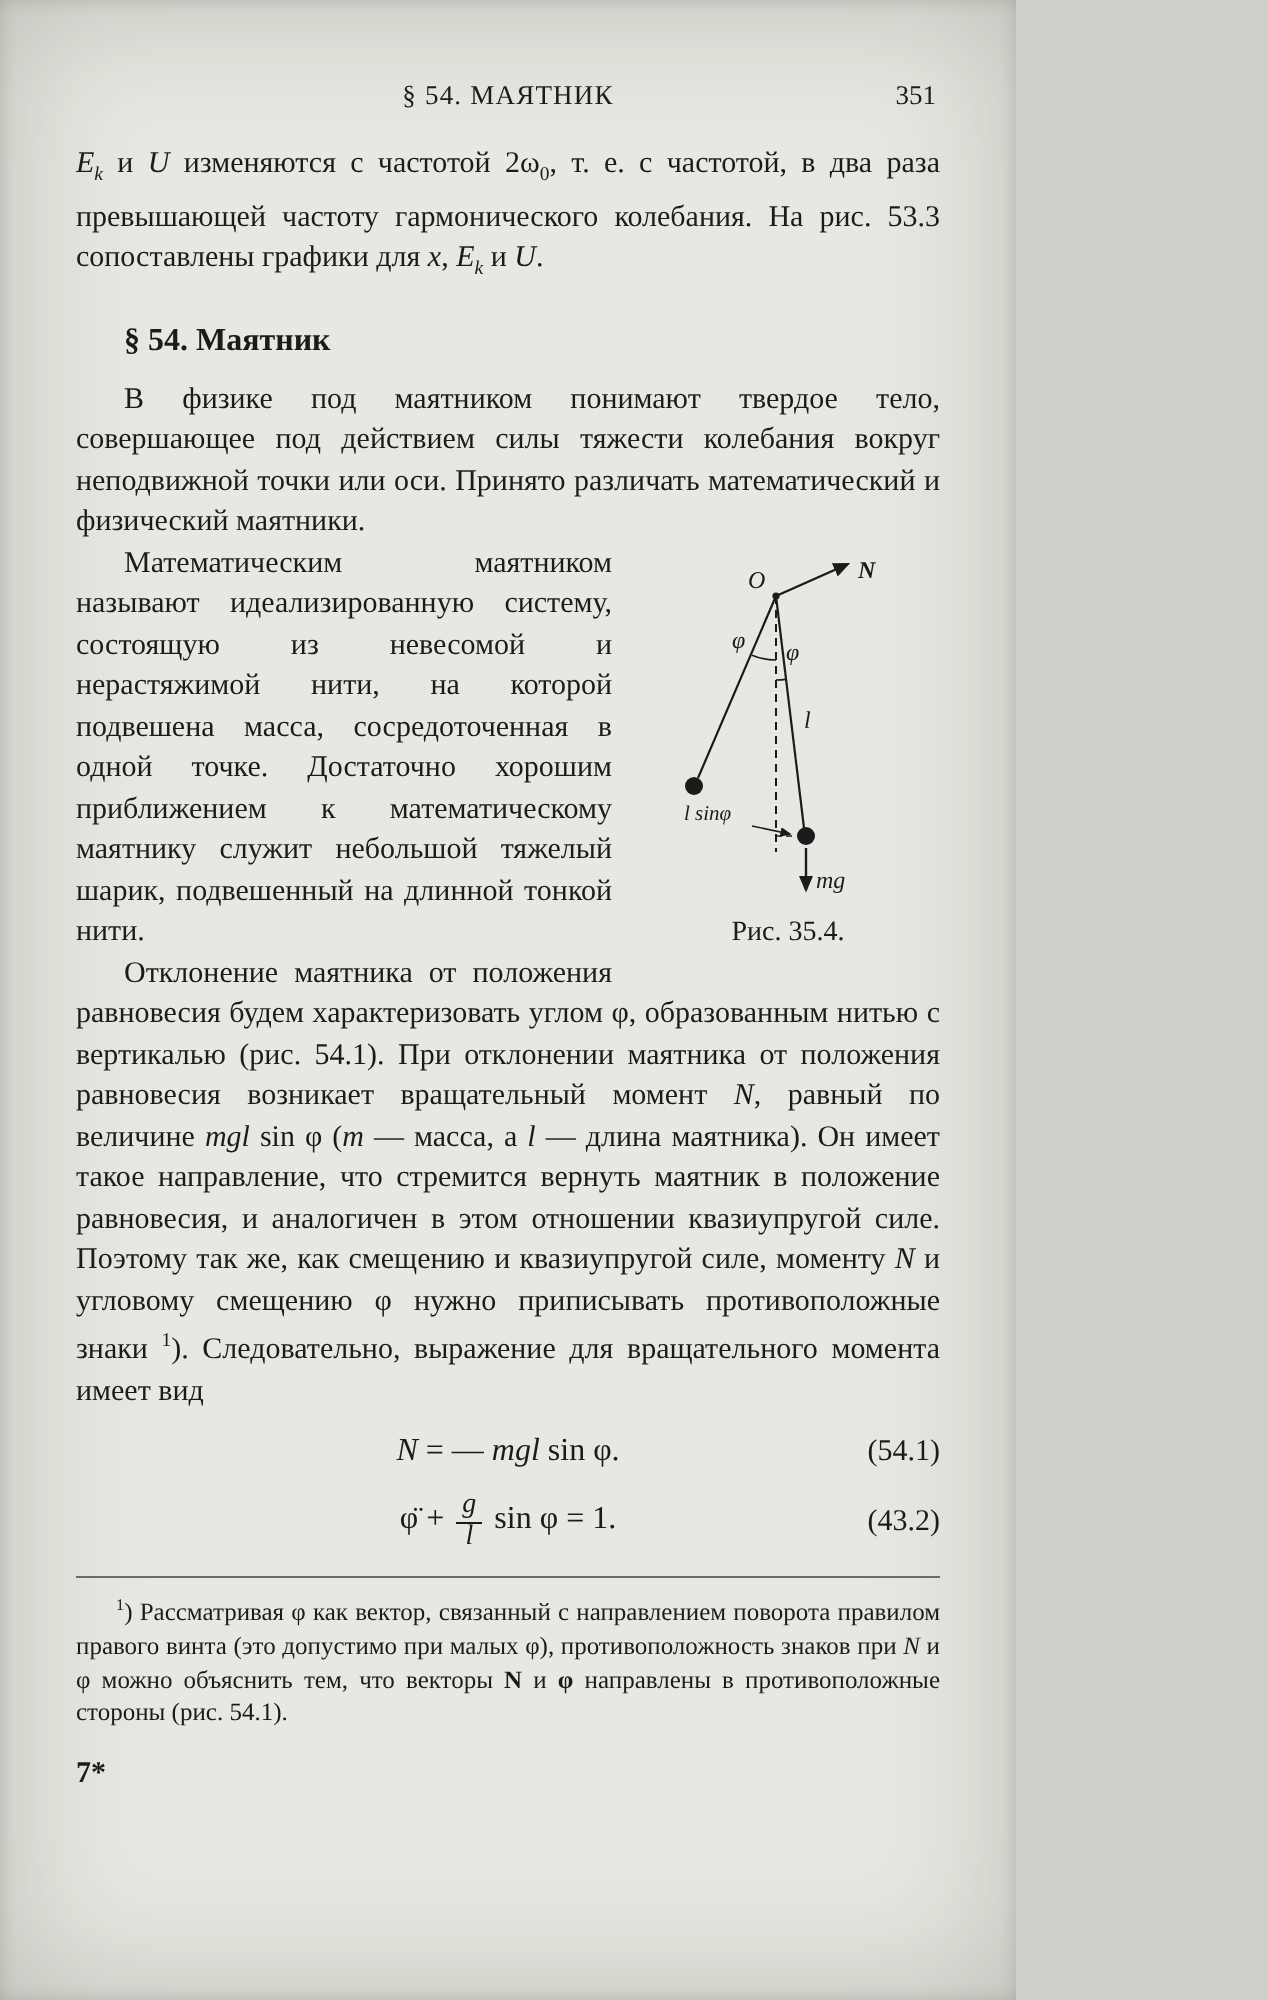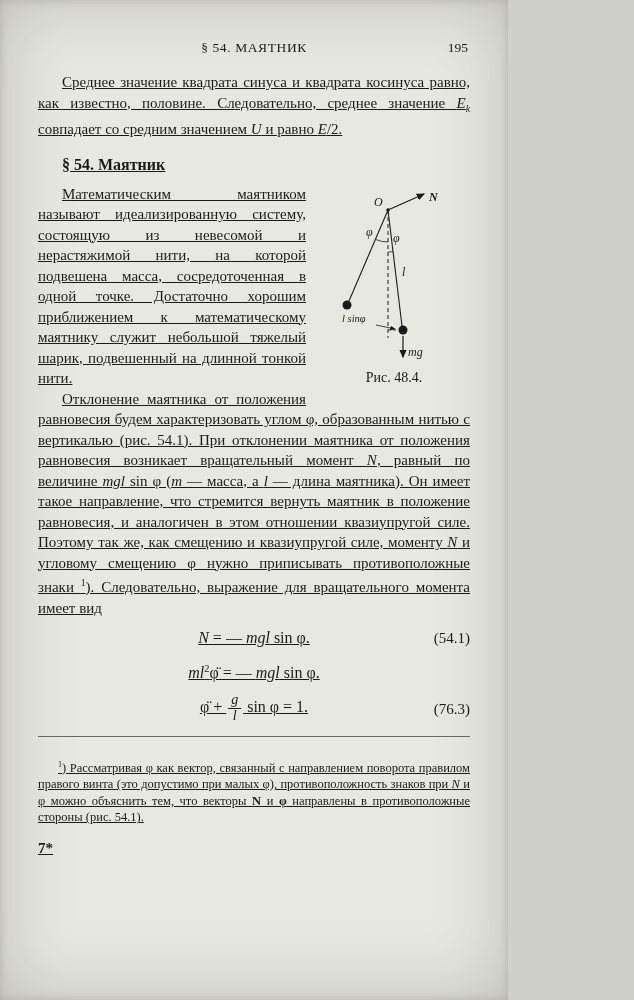--- a/index.html
+++ b/index.html
@@ -8,21 +8,20 @@
     background:#cfd0ca;
     font-family:"Liberation Serif", serif;
     color:#1b1b1b;
     overflow:hidden;
   }
   .page {
     width:508px; height:1000px; box-sizing:border-box;
     background:#e8e8e2;
     box-shadow: inset 0 0 70px rgba(60,60,50,0.25), inset 0 0 8px rgba(60,60,50,0.18);
     padding:40px 38px 0 38px;
-    text-decoration:underline;
   }
   .running-head {
     position:relative; height:22px; margin-bottom:10px;
     font-size:13.5px; letter-spacing:0.6px;
   }
   .rh-title { position:absolute; left:0; right:0; text-align:center; }
   .rh-page  { position:absolute; right:2px; top:0; letter-spacing:0; }
   p.body-text {
     margin:0; text-align:justify; text-indent:24px;
     font-size:15px; line-height:20.5px;
@@ -41,45 +40,46 @@
   .small   { font-size:10.5px; }
   .equation {
     position:relative; text-align:center; margin:9px 0;
     font-size:16px; line-height:22px;
   }
   .eq-number { position:absolute; right:0; top:50%; transform:translateY(-50%); font-size:15px;margin-left:12px; }
   .frac { display:inline-block; vertical-align:-0.55em; text-align:center; font-size:14px; line-height:1.05; margin:0 2px; }
   .frac .num { display:block; border-bottom:1px solid #1b1b1b; padding:0 3px; }
   .frac .den { display:block; padding:0 3px; }
   .footnote {
-    margin-top:12px; border-top:1px solid #6b6b66; padding-top:20px;
+    margin-top:12px; border-top:1px solid #6b6b66; padding-top:6px;
   }
   .footnote p {
     margin:0; font-size:12.5px; line-height:16.5px;
     text-align:justify; text-indent:20px;
   }
   .page-footer { margin-top:14px; font-size:15px; font-weight:bold; }
   sup { font-size:0.65em; }
   sub { font-size:0.65em; }
 </style>
 </head>
 <body>
 
 <div class="page">
 
   <div class="running-head">
     <span class="rh-title">§ 54. МАЯТНИК</span>
-    <span class="rh-page">195</span>
+    <span class="rh-page">351</span>
   </div>
 
-  <p class="body-text">Среднее значение квадрата синуса и квадрата косинуса равно, как известно, половине. Следовательно, среднее значение <i>E<sub>k</sub></i> совпадает со средним значением <i>U</i> и равно <i>E</i>/2.</p>
+  <p class="body-text no-indent"><i>E<sub>k</sub></i> и <i>U</i> изменяются с частотой 2ω<sub>0</sub>, т. е. с частотой, в два раза превышающей частоту гармонического колебания. На рис. 53.3 сопоставлены графики для <i>x</i>, <i>E<sub>k</sub></i> и <i>U</i>.</p>
 
   <h2 class="section-heading">§ 54. Маятник</h2>
 
   <div class="wrap-zone">
+    <p class="body-text">В физике под маятником понимают твердое тело, совершающее под действием силы тяжести колебания вокруг неподвижной точки или оси. Принято различать математический и физический маятники.</p>
 
     <figure class="fig" style="margin-top:4px;">
       <svg width="140" height="176" viewBox="0 0 140 176">
         <defs>
           <marker id="arr" markerWidth="8" markerHeight="8" refX="6" refY="3" orient="auto">
             <path d="M0,0 L7,3 L0,6 Z" fill="#1b1b1b"></path>
           </marker>
         </defs>
         <line x1="64" y1="22" x2="64" y2="150" stroke="#1b1b1b" stroke-width="1" stroke-dasharray="4 3"></line>
         <line x1="64" y1="22" x2="100" y2="6" stroke="#1b1b1b" stroke-width="1.2" marker-end="url(#arr)"></line>
@@ -94,43 +94,40 @@
         <line x1="52" y1="137" x2="71" y2="141" stroke="#1b1b1b" stroke-width="0.8" marker-end="url(#arr)"></line>
         <text x="50" y="18" class="figtext">O</text>
         <text x="105" y="13" class="figtext figbold">N</text>
         <text x="42" y="48" class="figtext">φ</text>
         <text x="69" y="54" class="figtext">φ</text>
         <text x="78" y="88" class="figtext">l</text>
         <text x="18" y="134" class="figtext small">l sinφ</text>
         <line x1="79" y1="148" x2="79" y2="169" stroke="#1b1b1b" stroke-width="1.2" marker-end="url(#arr)"></line>
         <text x="84" y="168" class="figtext">mg</text>
       </svg>
-      <figcaption class="fig-caption">Рис. 48.4.</figcaption>
+      <figcaption class="fig-caption">Рис. 35.4.</figcaption>
     </figure>
 
     <p class="body-text">Математическим маятником называют идеализированную систему, состоящую из невесомой и нерастяжимой нити, на которой подвешена масса, сосредоточенная в одной точке. Достаточно хорошим приближением к математическому маятнику служит небольшой тяжелый шарик, подвешенный на длинной тонкой нити.</p>
     <p class="body-text">Отклонение маятника от положения равновесия будем характеризовать углом φ, образованным нитью с вертикалью (рис. 54.1). При отклонении маятника от положения равновесия возникает вращательный момент <i>N</i>, равный по величине <i>mgl</i> sin φ (<i>m</i> — масса, а <i>l</i> — длина маятника). Он имеет такое направление, что стремится вернуть маятник в положение равновесия, и аналогичен в этом отношении квазиупругой силе. Поэтому так же, как смещению и квазиупругой силе, моменту <i>N</i> и угловому смещению φ нужно приписывать противоположные знаки <sup>1</sup>). Следовательно, выражение для вращательного момента имеет вид</p>
   </div>
 
   <div class="equation">
     <span class="eq-body"><i>N</i> = — <i>mgl</i> sin φ.</span>
     <span class="eq-number">(54.1)</span>
   </div>
 
 
-  <div class="equation">
-    <span class="eq-body"><i>ml</i><sup>2</sup>φ̈ = — <i>mgl</i> sin φ.</span>
-  </div>
 
 
   <div class="equation">
     <span class="eq-body">
       <span>φ̈ + </span><span class="frac"><span class="num"><i>g</i></span><span class="den"><i>l</i></span></span><span> sin φ = 1.</span>
     </span>
-    <span class="eq-number">(76.3)</span>
+    <span class="eq-number">(43.2)</span>
   </div>
 
   <div class="footnote">
     <p><sup>1</sup>) Рассматривая φ как вектор, связанный с направлением поворота правилом правого винта (это допустимо при малых φ), противоположность знаков при <i>N</i> и φ можно объяснить тем, что векторы <b>N</b> и <b>φ</b> направлены в противоположные стороны (рис. 54.1).</p>
   </div>
 
   <div class="page-footer">7*</div>
 
 </div>
 

